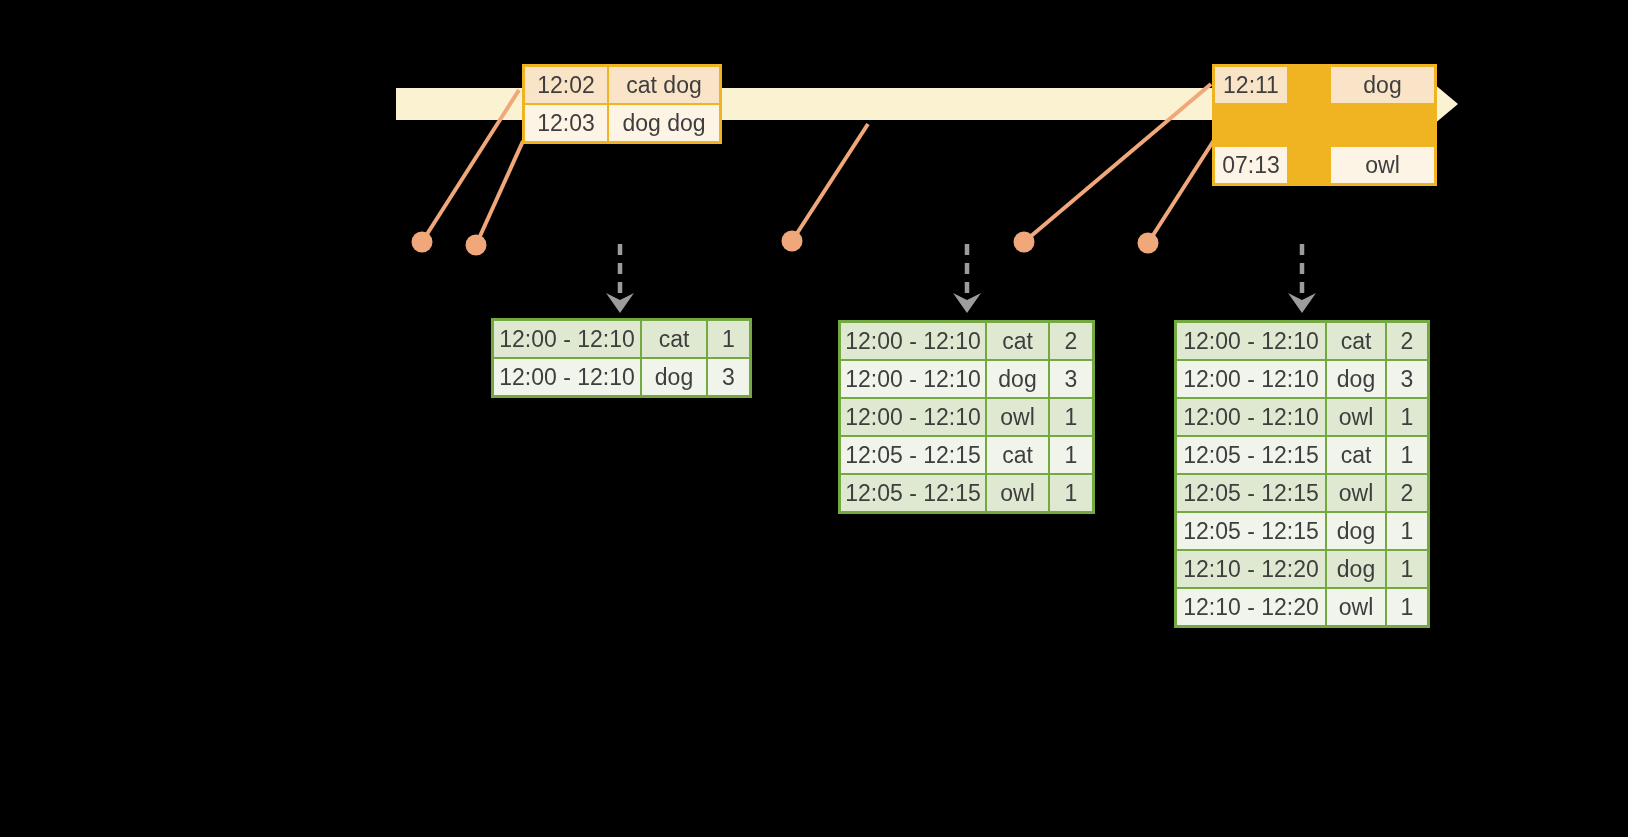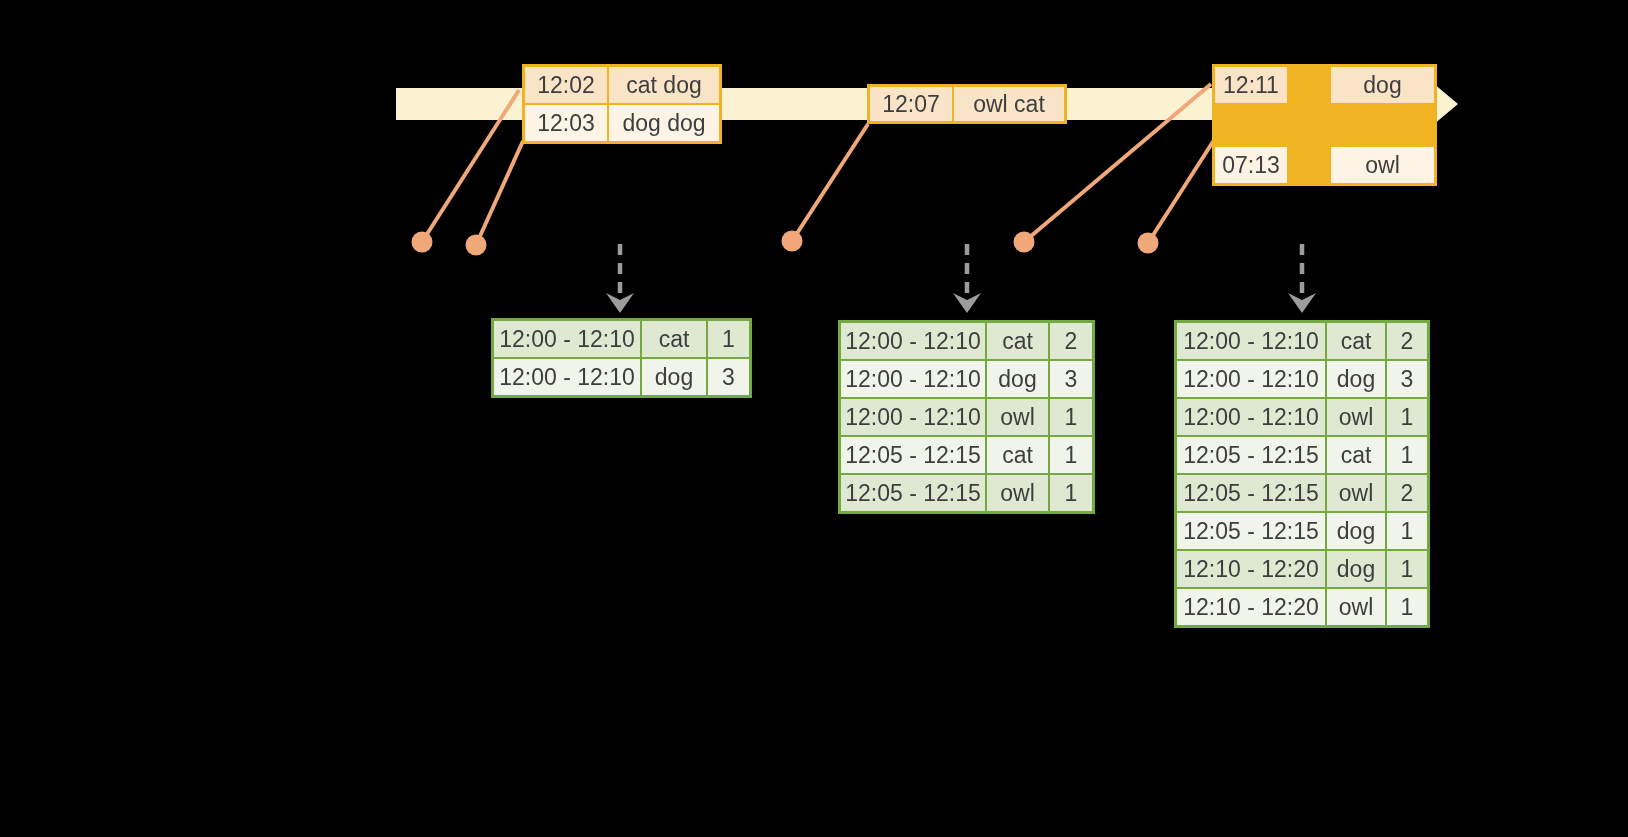--- a/index.html
+++ b/index.html
@@ -65,24 +65,20 @@
       <polygon points="1288,293 1302,313 1316,293 1302,300" style="fill:var(--trigger-gray)"></polygon>
     </g>
   </svg>
 
   <div id="etable1" class="dtable etable">
       <div class="cell r-even">12:02</div>
       <div class="cell r-even">cat dog</div>
       <div class="cell r-odd">12:03</div>
       <div class="cell r-odd">dog dog</div>
     </div>
-  <div id="etable2" class="dtable etable">
-      <div class="cell r-even">12:07</div>
-      <div class="cell r-even">owl cat</div>
-    </div>
   <div id="etable3" class="dtable etable">
       <div class="cell r-even">12:11</div>
       <div class="cell r-even">dog</div>
       <div class="cell r-odd">07:13</div>
       <div class="cell r-odd">owl</div>
     </div>
 
   <div id="rtable1" class="dtable rtable">
       <div class="cell r-even">12:00 - 12:10</div>
       <div class="cell r-even">cat</div>

